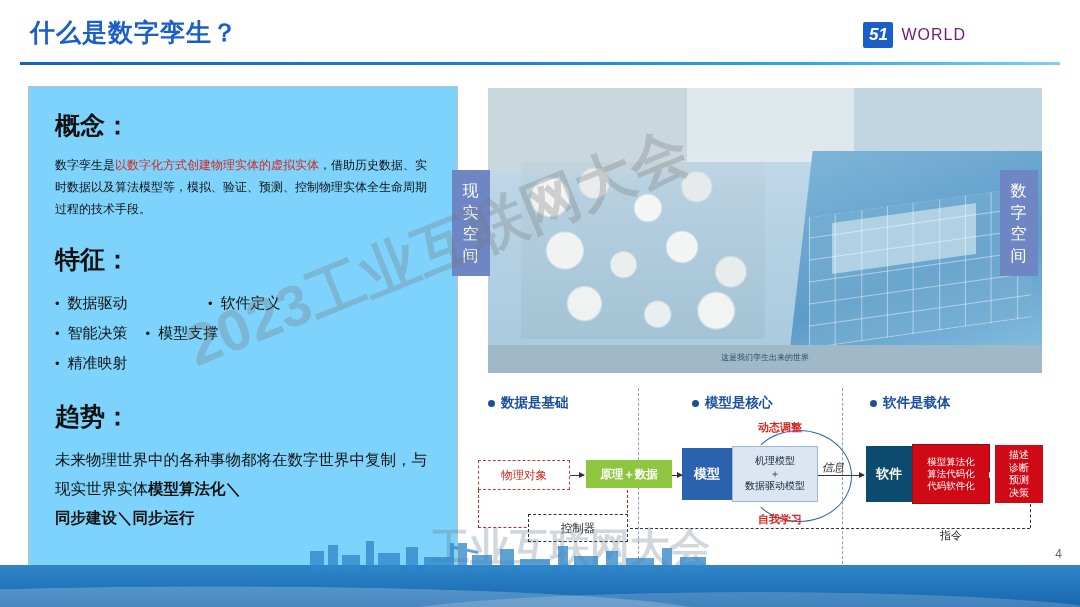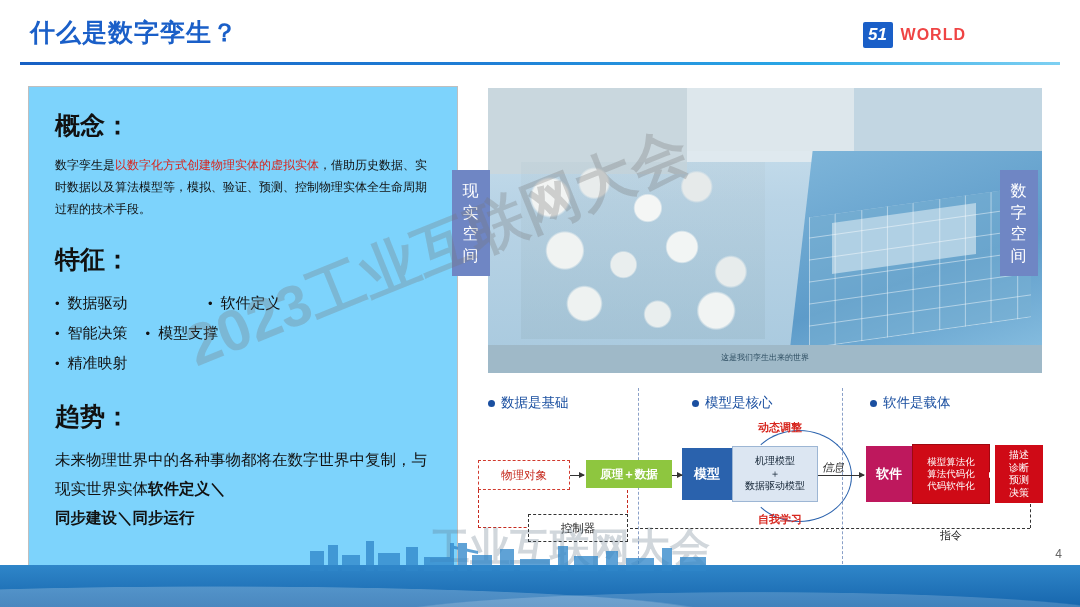--- a/index.html
+++ b/index.html
@@ -38,21 +38,21 @@
   }
   .logo-mark {
     width: 30px; height: 26px;
     background: #1a5fc8;
     color: #fff; font-weight: bold; font-size: 17px;
     display: flex; align-items: center; justify-content: center;
     border-radius: 2px;
     font-style: italic;
   }
   .logo-text {
-    font-size: 16px; font-weight: bold; color: #ef4444; letter-spacing: 1px;
+    font-size: 16px; font-weight: normal; color: #701a75; letter-spacing: 1px;
   }
 
   
   .left-box {
     position: absolute; left: 28px; top: 86px;
     width: 430px; height: 492px;
     border: 1px solid #bfbfbf;
     background: #7dd3fc;
     padding: 22px 26px 10px 26px;
   }
@@ -145,21 +145,21 @@
   .tag.left-tag { left: 452px; top: 170px; }
   .tag.right-tag { left: 1000px; top: 170px; }
 
   
   .diagram {
     position: absolute; left: 470px; top: 386px;
     width: 590px; height: 180px;
   }
   .dg-head {
     position: absolute;
-    font-size: 13.5px; font-weight: normal; color: #1a4fa0;
+    font-size: 13.5px; font-weight: bold; color: #1a4fa0;
     display: flex; align-items: center; gap: 6px;
     white-space: nowrap;
     text-align: right;
   }
   .dg-head .sq { width: 7px; height: 7px; background: #1a4fa0; border-radius: 50%; }
   .dg-head.h1 { left: 18px; top: 8px; }
   .dg-head.h2 { left: 222px; top: 8px; }
   .dg-head.h3 { left: 400px; top: 8px; }
 
   .vdash {
@@ -191,21 +191,21 @@
     left: 212px; top: 62px; width: 50px; height: 52px;
     background: #2a62ad; color: #fff; font-weight: bold; font-size: 13px; text-align: right;
   }
   .b-modelinner {
     left: 262px; top: 60px; width: 86px; height: 56px;
     background: #dce6f2; color: #123; border: 1px solid #9db6d4;
     font-size: 10px;
   }
   .b-software {
     left: 396px; top: 60px; width: 46px; height: 56px;
-    background: #be185d; color: #fff; font-weight: bold; font-size: 13px;
+    background: #0c4a6e; color: #fff; font-weight: bold; font-size: 13px;
   }
   .b-swinner {
     left: 442px; top: 58px; width: 78px; height: 60px;
     background: #cf0a16; color: #fff; font-size: 9.5px; border: 1px solid #a00810;
   }
   .b-result {
     left: 524px; top: 58px; width: 50px; height: 60px;
     background: #cf0a16; color: #fff; font-size: 10px; border: 1px solid #fff;
   }
   .lbl {
@@ -337,21 +337,21 @@
           <span>模型支撑</span>
         </div>
       <div class="bullet w2">
           <span class="dot">•</span>
           <span>精准映射</span>
         </div>
     </div>
 
     <div class="sec-head t3">趋势：</div>
     <div class="trend-text">
-      <span>未来物理世界中的各种事物都将在数字世界中复制，与现实世界实体</span><span class="bold">软件定义＼</span><br>
+      <span>未来物理世界中的各种事物都将在数字世界中复制，与现实世界实体</span><span class="bold">模型算法化＼</span><br>
       <span class="bold">同步建设＼同步运行</span>
     </div>
   </div>
 
   <div class="photo">
     <div class="ph-sky"></div>
     <div class="ph-blockA"></div>
     <div class="ph-blockB"></div>
     <div class="ph-blockC"></div>
     <div class="ph-trees"></div>

